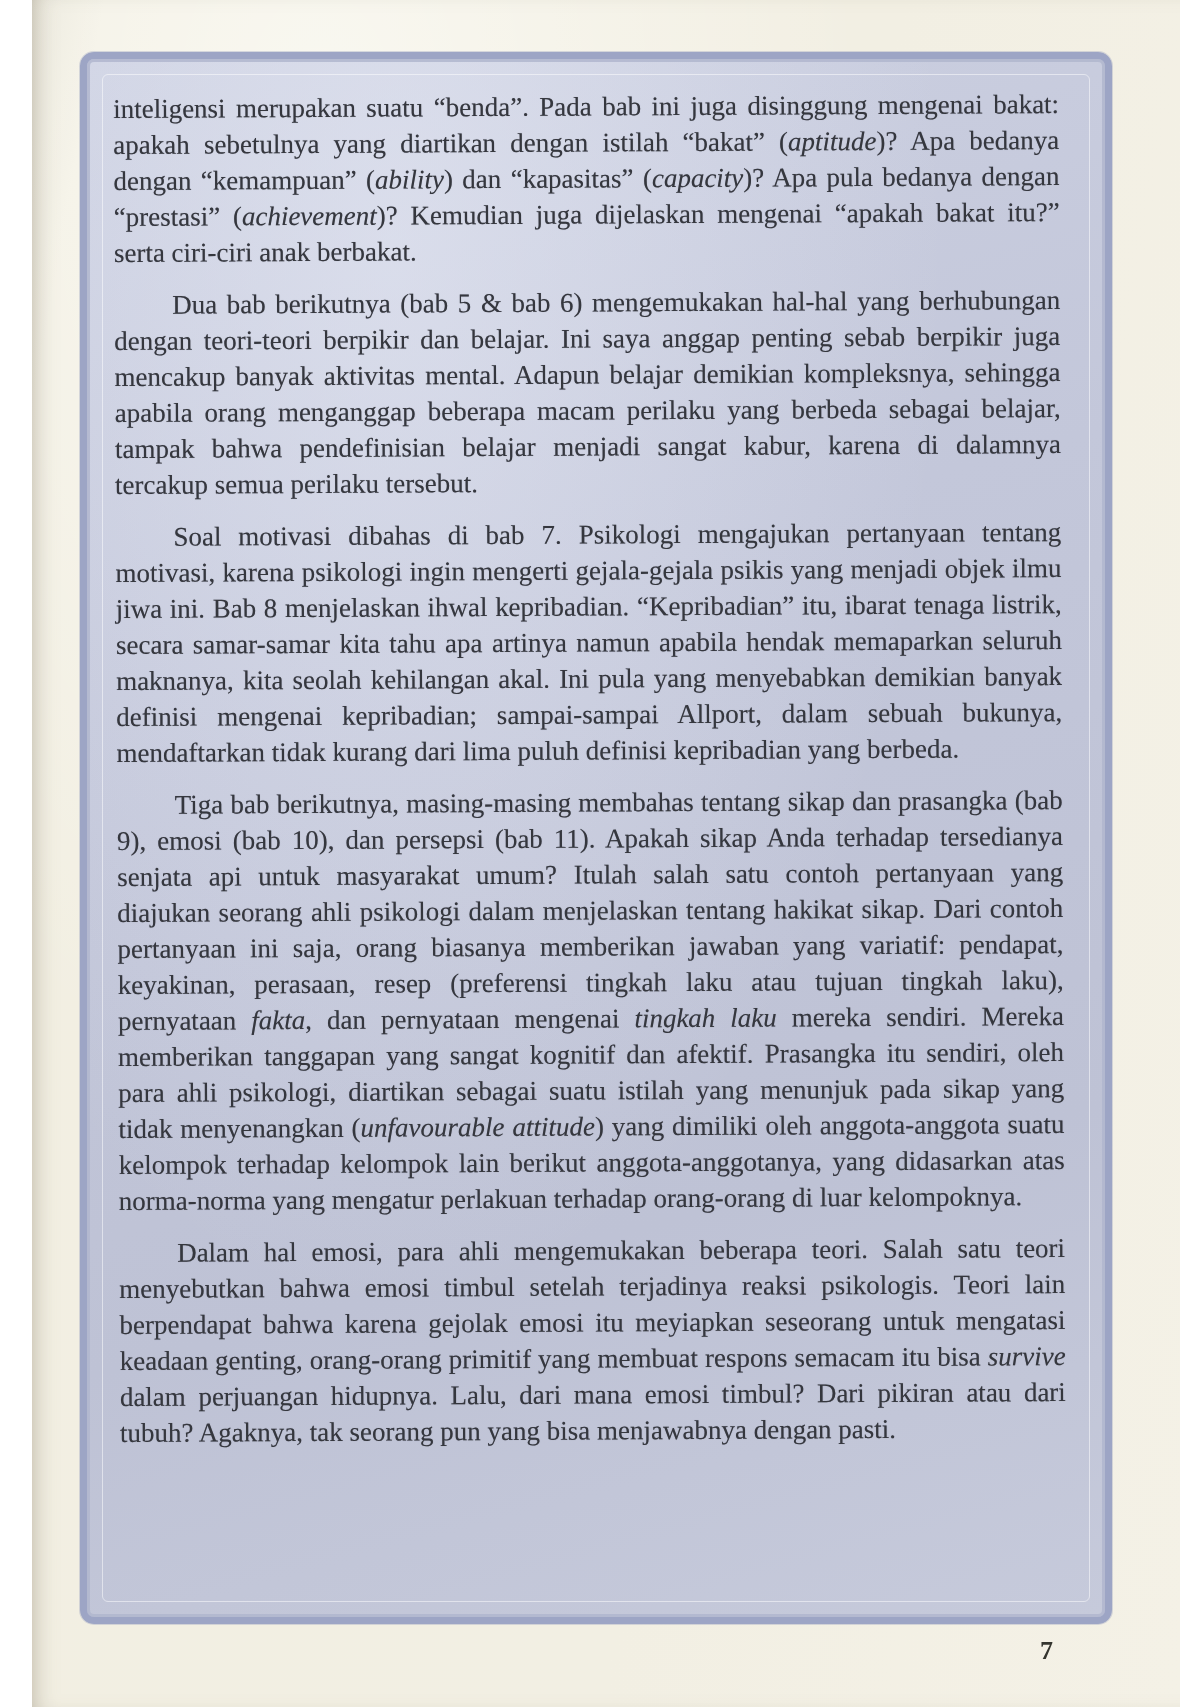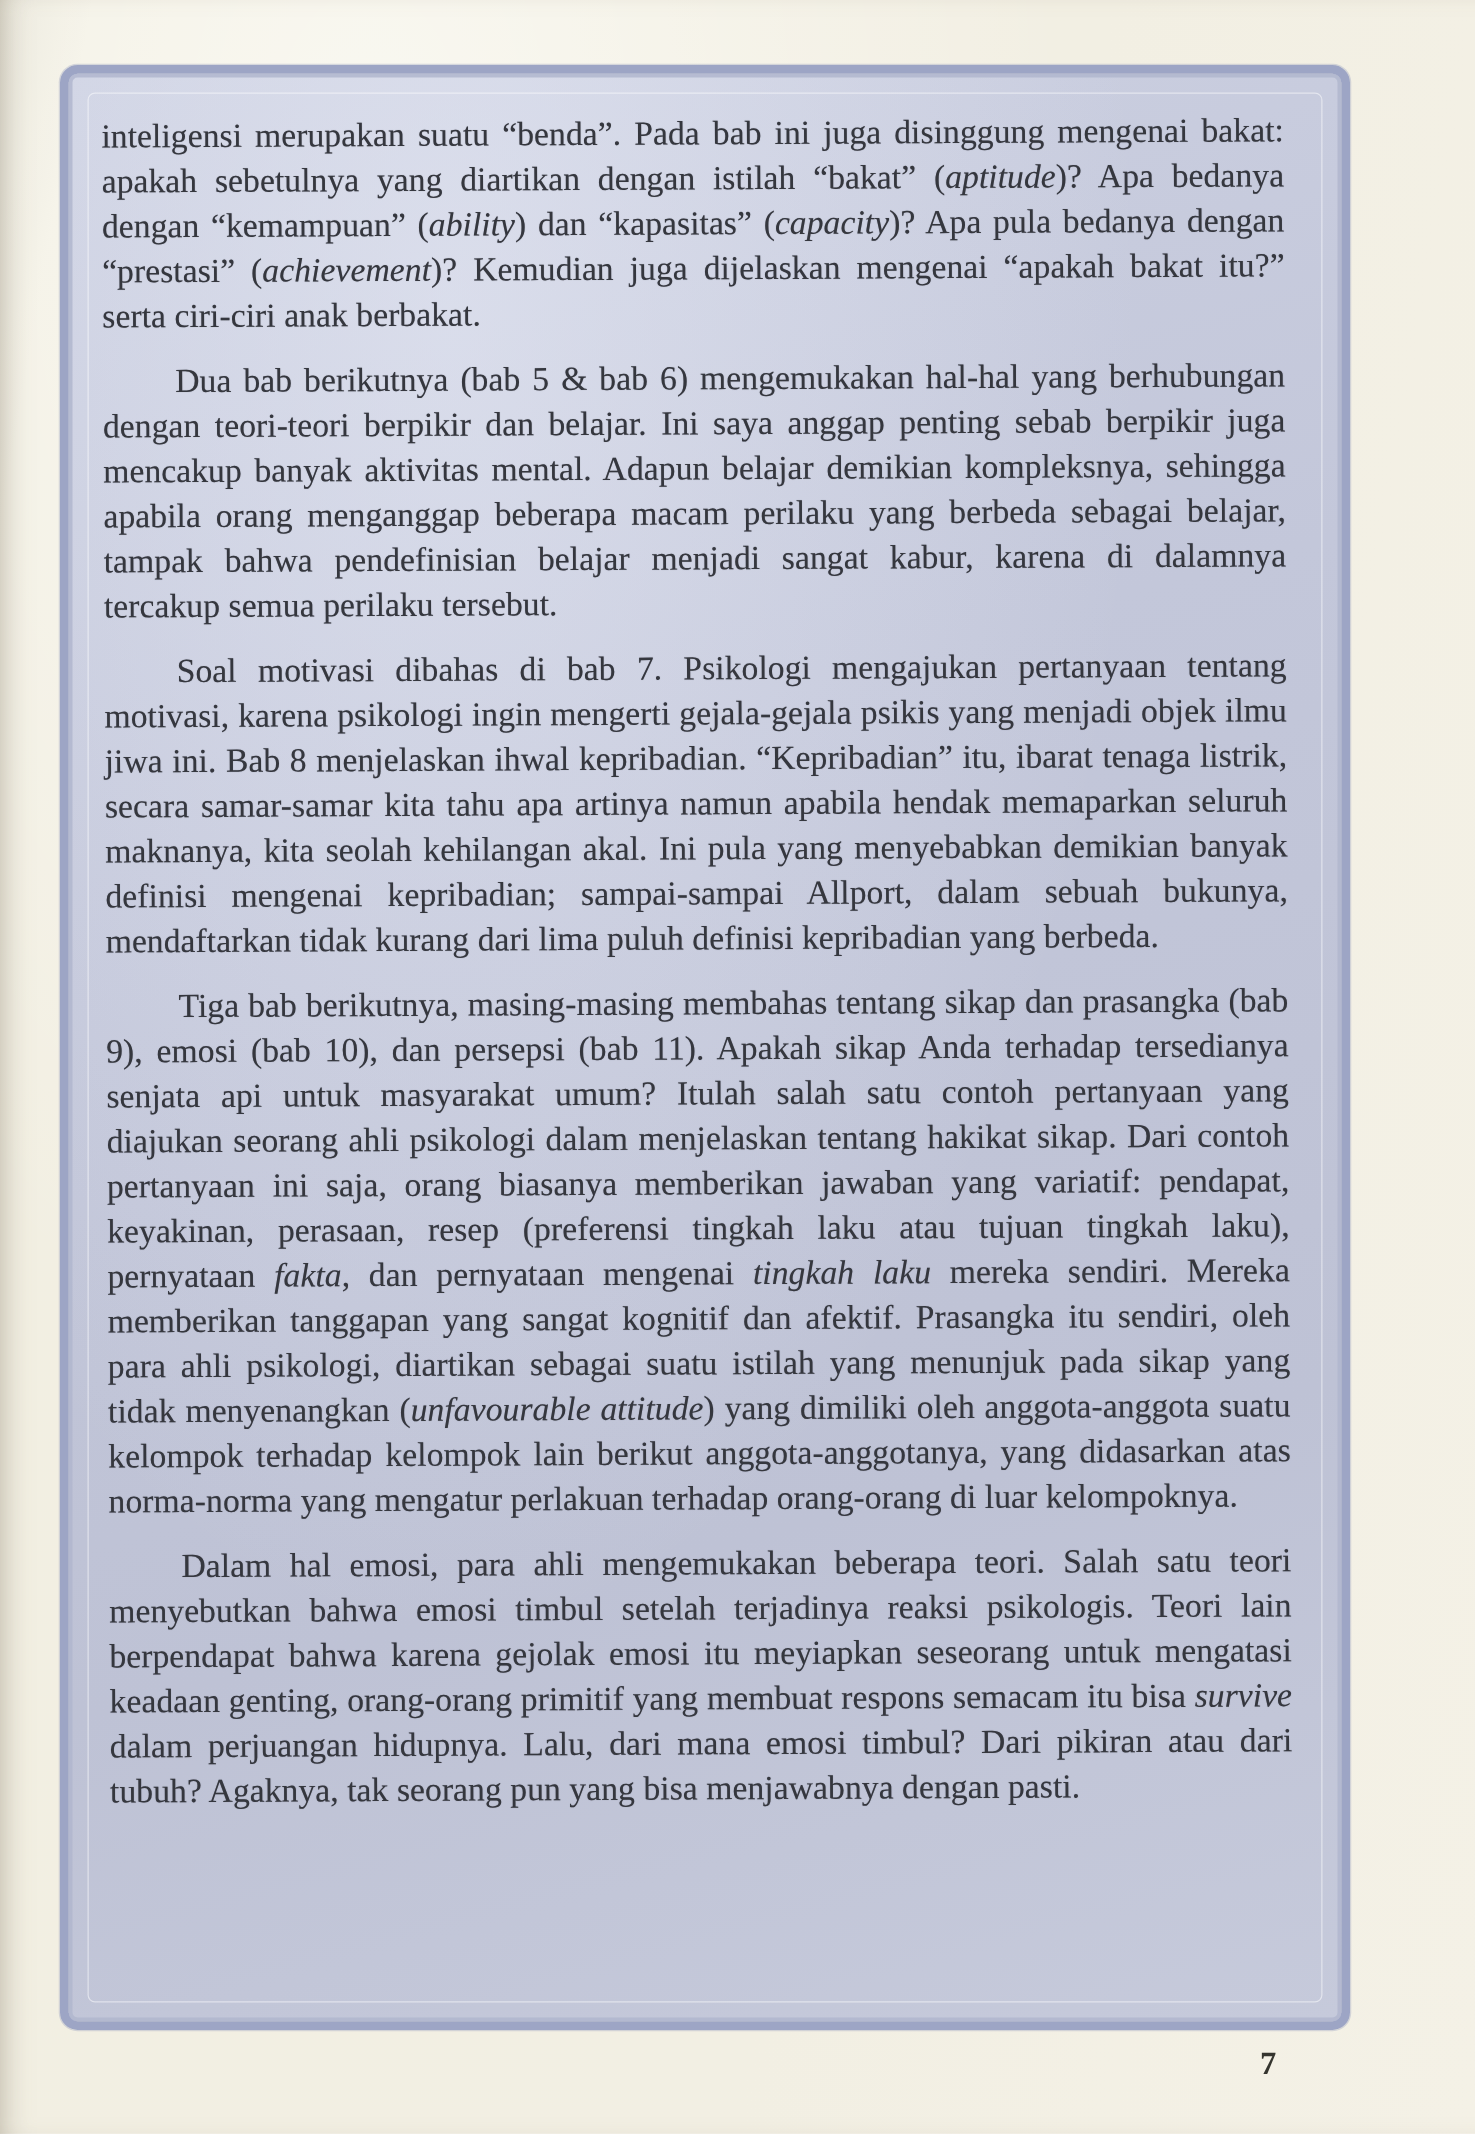--- a/index.html
+++ b/index.html
@@ -13,20 +13,21 @@
     overflow: hidden;
     font-family: "Liberation Serif", serif;
   }
   .paper {
     position: absolute;
     inset: 0;
     background:
       radial-gradient(ellipse at 25% 8%, rgba(255,255,252,0.55) 0%, rgba(255,255,252,0) 45%),
       linear-gradient(100deg, #e7e4d6 0%, #f2efe2 5%, var(--paper) 60%, #f4f1e6 100%);
     box-shadow: inset 16px 0 26px -18px rgba(120,110,90,0.55);
+    margin-left: 32px;
   }
   .panel {
     position: absolute;
     left: 48px;
     top: 52px;
     width: 1032px;
     height: 1572px;
     box-sizing: border-box;
     background:
       radial-gradient(ellipse at 30% 12%, rgba(235,238,248,0.5) 0%, rgba(235,238,248,0) 55%),

